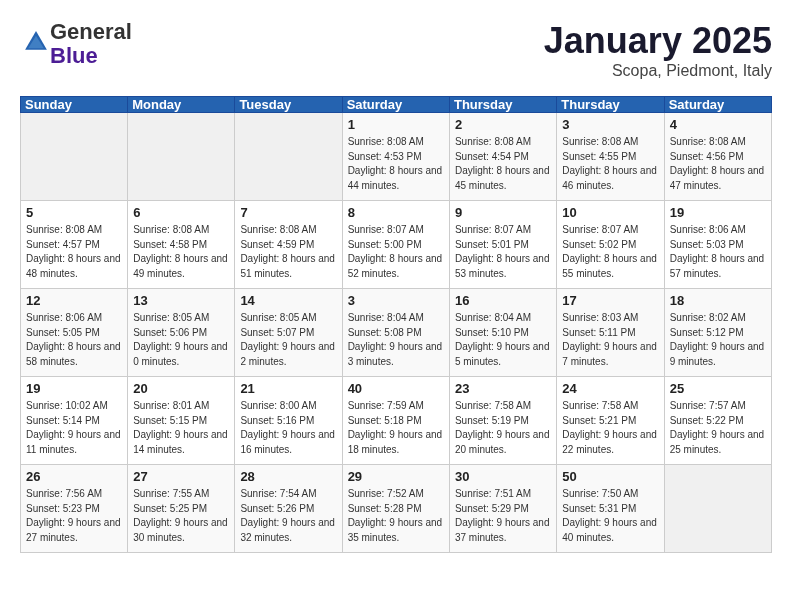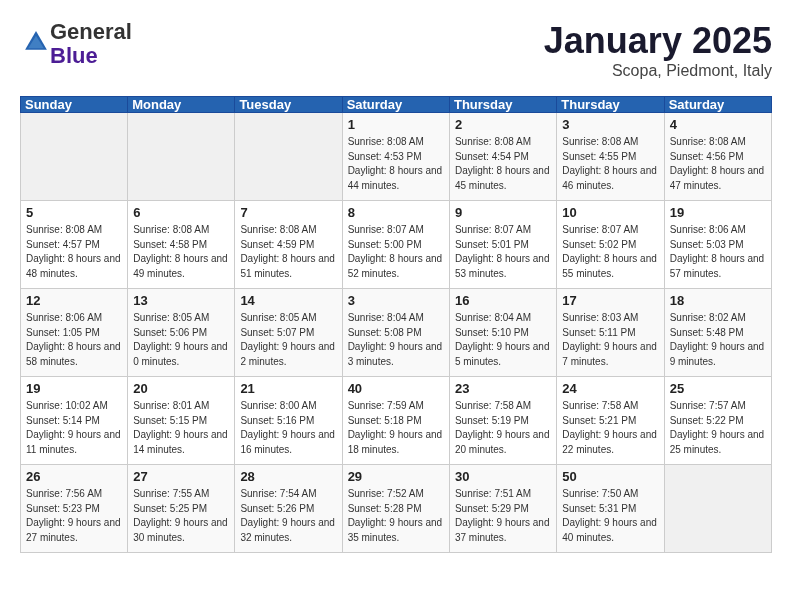--- a/index.html
+++ b/index.html
@@ -200,21 +200,21 @@
           <div class="day-info">Sunrise: 8:06 AM
 Sunset: 5:03 PM
 Daylight: 8 hours
 and 57 minutes.</div>
         </td>
       </tr>
       <tr>
         <td>
           <div class="day-num">12</div>
           <div class="day-info">Sunrise: 8:06 AM
-Sunset: 1:05 PM
+Sunset: 5:05 PM
 Daylight: 8 hours
 and 58 minutes.</div>
         </td>
         <td>
           <div class="day-num">13</div>
           <div class="day-info">Sunrise: 8:05 AM
 Sunset: 5:06 PM
 Daylight: 9 hours
 and 0 minutes.</div>
         </td>
@@ -242,21 +242,21 @@
         <td>
           <div class="day-num">17</div>
           <div class="day-info">Sunrise: 8:03 AM
 Sunset: 5:11 PM
 Daylight: 9 hours
 and 7 minutes.</div>
         </td>
         <td>
           <div class="day-num">18</div>
           <div class="day-info">Sunrise: 8:02 AM
-Sunset: 5:48 PM
+Sunset: 5:12 PM
 Daylight: 9 hours
 and 9 minutes.</div>
         </td>
       </tr>
       <tr>
         <td>
           <div class="day-num">19</div>
           <div class="day-info">Sunrise: 10:02 AM
 Sunset: 5:14 PM
 Daylight: 9 hours

